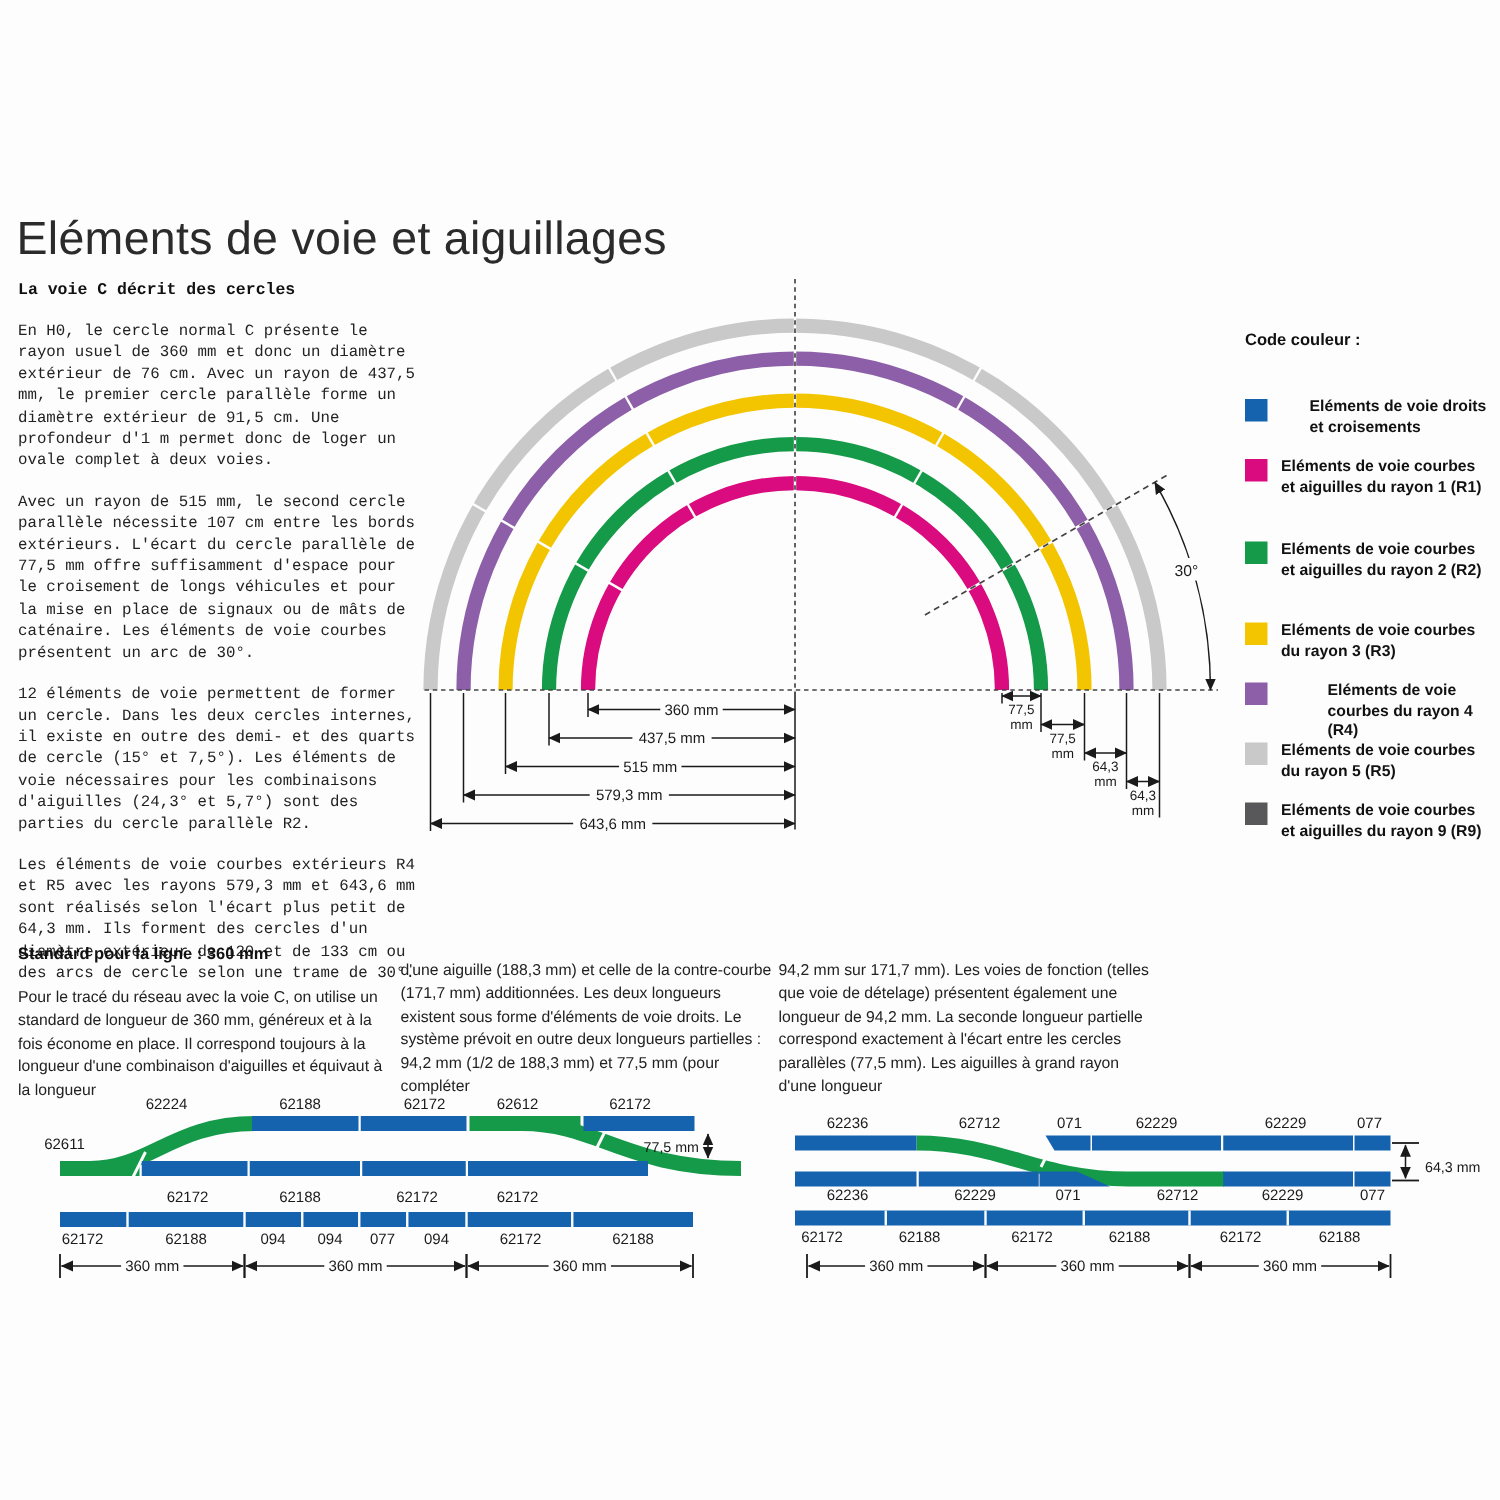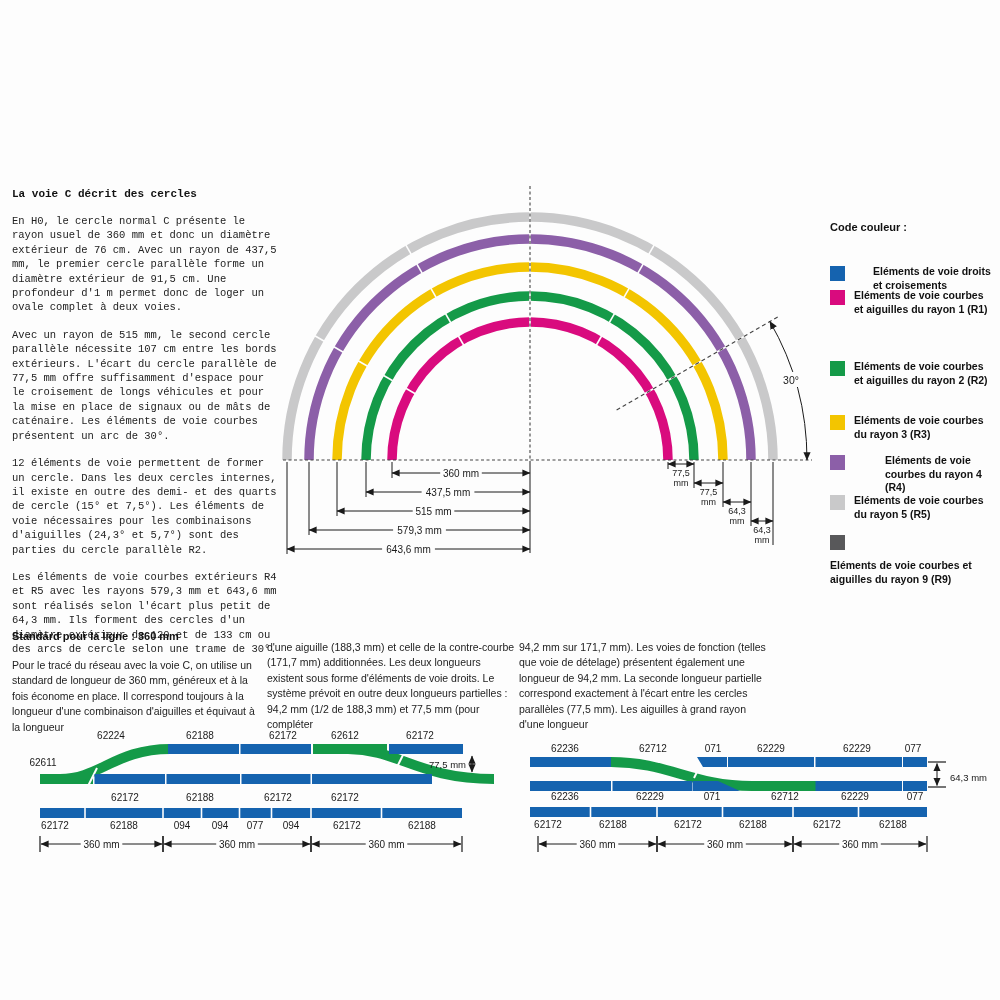--- a/index.html
+++ b/index.html
@@ -21,57 +21,58 @@
   .col3{left:519px;top:640px;width:254px;}
   .col4{left:777px;top:640px;width:218px;}
   svg#diagram-svg{position:absolute;left:0;top:0;pointer-events:none;}
   svg text{font-family:"Liberation Sans","DejaVu Sans",sans-serif;}
 </style>
 </head>
 <body>
 
 <div class="page">
 
+  <h1 class="title">Eléments de voie et aiguillages</h1>
 
   <div class="intro">
     <div class="intro-heading">La voie C décrit des cercles</div>
     <p>En H0, le cercle normal C présente le rayon usuel de 360 mm et donc un diamètre extérieur de 76 cm. Avec un rayon de 437,5 mm, le premier cercle parallèle forme un diamètre extérieur de 91,5 cm. Une profondeur d'1 m permet donc de loger un ovale complet à deux voies.</p>
     <p>Avec un rayon de 515 mm, le second cercle parallèle nécessite 107 cm entre les bords extérieurs. L'écart du cercle parallèle de 77,5 mm offre suffisamment d'espace pour le croisement de longs véhicules et pour la mise en place de signaux ou de mâts de caténaire. Les éléments de voie courbes présentent un arc de 30°.</p>
     <p>12 éléments de voie permettent de former un cercle. Dans les deux cercles internes, il existe en outre des demi- et des quarts de cercle (15° et 7,5°). Les  éléments de voie nécessaires pour les combinaisons d'aiguilles (24,3° et 5,7°) sont des parties du cercle parallèle R2.</p>
     <p>Les éléments de voie courbes extérieurs R4 et R5 avec les rayons 579,3 mm et 643,6 mm sont réalisés selon l'écart plus petit de 64,3 mm. Ils forment des cercles d'un diamètre extérieur de 120 et de 133 cm ou des arcs de cercle selon une trame de 30°.</p>
   </div>
 
   <div class="legend">
     <div class="legend-title">Code couleur :</div>
     <div id="legend-items">
         <div class="legend-item" style="top: 44px; gap: 28px;">
           <span class="swatch" style="background: rgb(21, 99, 175);"></span>
           <span class="legend-label">Eléments de voie droits et croisements</span>
         </div>
-        <div class="legend-item" style="top: 68px; justify-content: space-between;">
+        <div class="legend-item" style="top: 84px; justify-content: space-between;">
           <span class="swatch" style="background: rgb(217, 11, 126);"></span>
           <span class="legend-label">Eléments de voie courbes et aiguilles du rayon 1 (R1)</span>
         </div>
         <div class="legend-item" style="top: 139px;">
           <span class="swatch" style="background: rgb(20, 154, 72);"></span>
           <span class="legend-label">Eléments de voie courbes et aiguilles du rayon 2 (R2)</span>
         </div>
         <div class="legend-item" style="top: 193px;">
           <span class="swatch" style="background: rgb(243, 197, 0);"></span>
           <span class="legend-label">Eléments de voie courbes du rayon 3 (R3)</span>
         </div>
         <div class="legend-item" style="top: 233px; gap: 40px;">
           <span class="swatch" style="background: rgb(140, 95, 168);"></span>
           <span class="legend-label">Eléments de voie courbes du rayon 4 (R4)</span>
         </div>
         <div class="legend-item" style="top: 273px;">
           <span class="swatch" style="background: rgb(201, 201, 202);"></span>
           <span class="legend-label">Eléments de voie courbes du rayon 5 (R5)</span>
         </div>
-        <div class="legend-item" style="top: 313px; flex-direction: column;">
+        <div class="legend-item" style="top: 313px;">
           <span class="swatch" style="background: rgb(88, 88, 90);"></span>
           <span class="legend-label">Eléments de voie courbes et aiguilles du rayon 9 (R9)</span>
         </div>
       </div>
   </div>
 
   <svg id="diagram-svg" width="1000" height="1000" viewBox="0 0 1000 1000">
     <defs>
       <marker id="ah" viewBox="0 0 10 10" refX="8.5" refY="5" markerWidth="9" markerHeight="9" orient="auto-start-reverse">
         <path d="M0,1 L9,5 L0,9 z" fill="#1a1a1a"></path>

